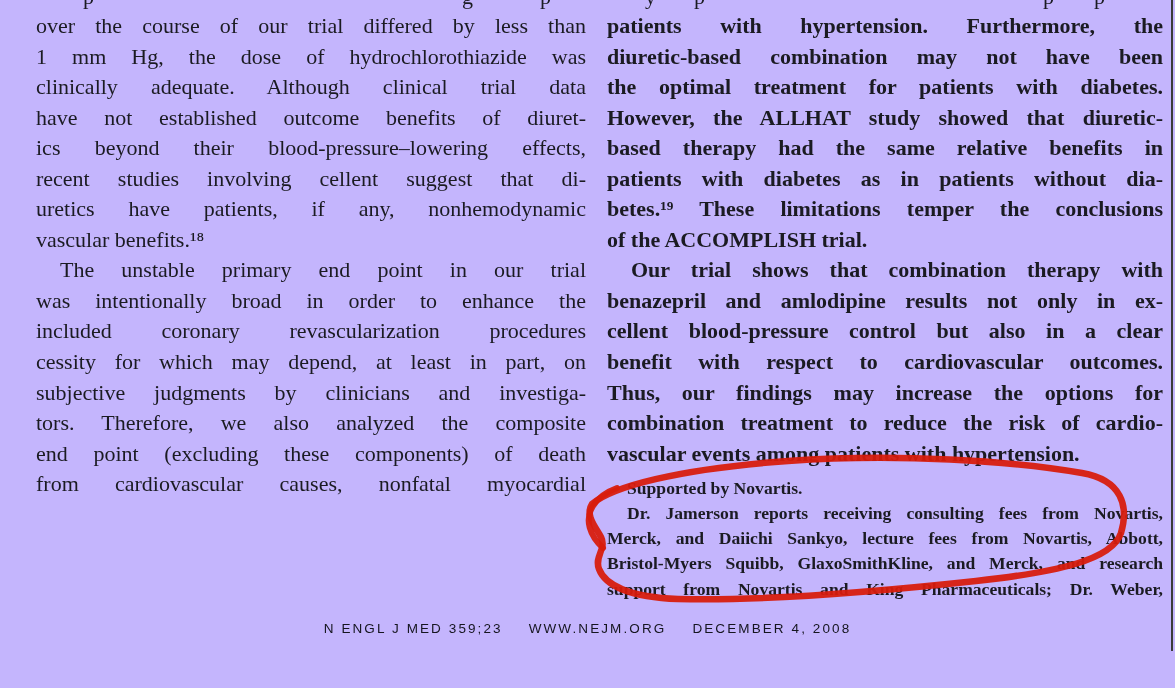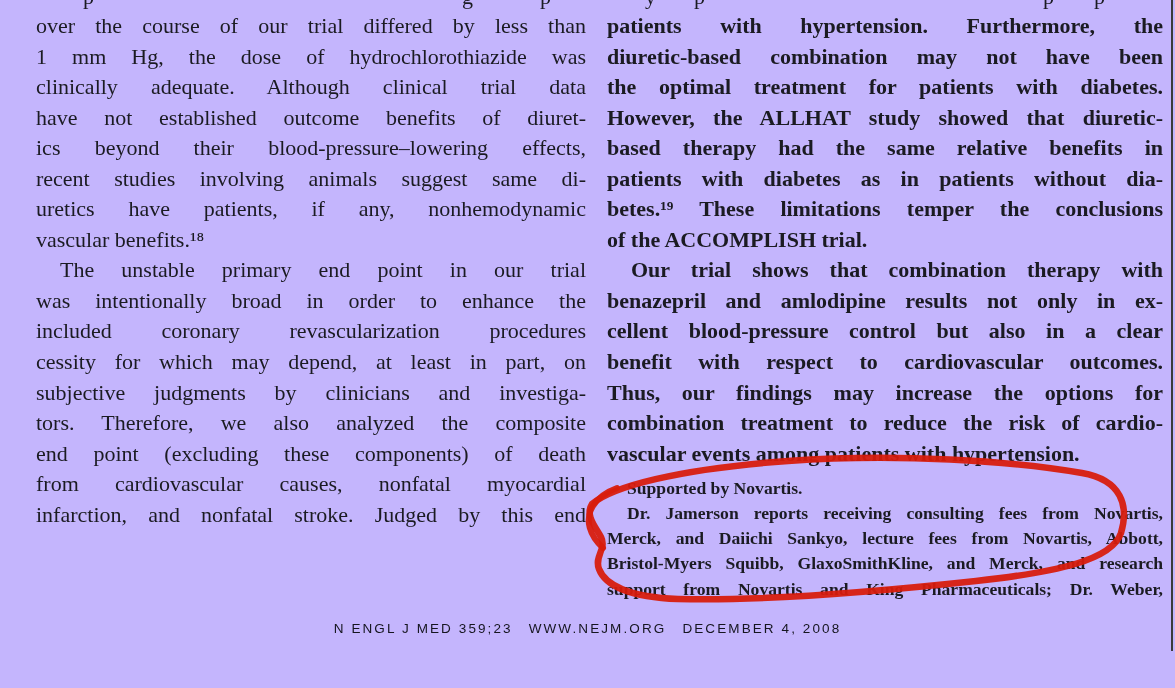--- a/index.html
+++ b/index.html
@@ -42,21 +42,21 @@
     pointer-events:none;
   }
 
   .edge-line{
     position:absolute;left:1171px;top:0;width:2px;height:651px;
     background:#3b3b3b;
   }
 
   .footer{
     position:absolute;left:0;top:621px;width:1175px;
-    display:flex;justify-content:center;gap:16px;
+    display:flex;justify-content:center;gap:26px;
     font-family:"Liberation Sans", sans-serif;
     font-size:13.5px;letter-spacing:2.1px;
     color:#15151f;
   }
 </style>
 </head>
 <body>
 
 <div class="page">
 
@@ -69,32 +69,31 @@
       <span class="frag" style="left: 1043px;">p</span>
       <span class="frag" style="left: 1094px;">p</span>
     </div>
 
   <div class="col col-left">
       <div class="line">over the course of our trial differed by less than</div>
       <div class="line">1 mm Hg, the dose of hydrochlorothiazide was</div>
       <div class="line">clinically adequate. Although clinical trial data</div>
       <div class="line">have not established outcome benefits of diuret-</div>
       <div class="line">ics beyond their blood-pressure–lowering effects,</div>
-      <div class="line">recent studies involving animals suggest same di-</div>
+      <div class="line">recent studies involving cellent suggest that di-</div>
       <div class="line">uretics have patients, if any, nonhemodynamic</div>
       <div class="line flush">vascular benefits.¹⁸</div>
       <div class="line indent">The unstable primary end point in our trial</div>
       <div class="line">was intentionally broad in order to enhance the</div>
       <div class="line">included coronary revascularization procedures</div>
       <div class="line">cessity for which may depend, at least in part, on</div>
       <div class="line">subjective judgments by clinicians and investiga-</div>
       <div class="line">tors. Therefore, we also analyzed the composite</div>
       <div class="line">end point (excluding these components) of death</div>
       <div class="line">from cardiovascular causes, nonfatal myocardial</div>
-      <div class="line">infarction, and nonfatal stroke. Judged by this end</div>
     </div>
 
   <div class="col col-right">
     <div>
         <div class="line">patients with hypertension. Furthermore, the</div>
         <div class="line">diuretic-based combination may not have been</div>
         <div class="line">the optimal treatment for patients with diabetes.</div>
         <div class="line">However, the ALLHAT study showed that diuretic-</div>
         <div class="line">based therapy had the same relative benefits in</div>
         <div class="line">patients with diabetes as in patients without dia-</div>

